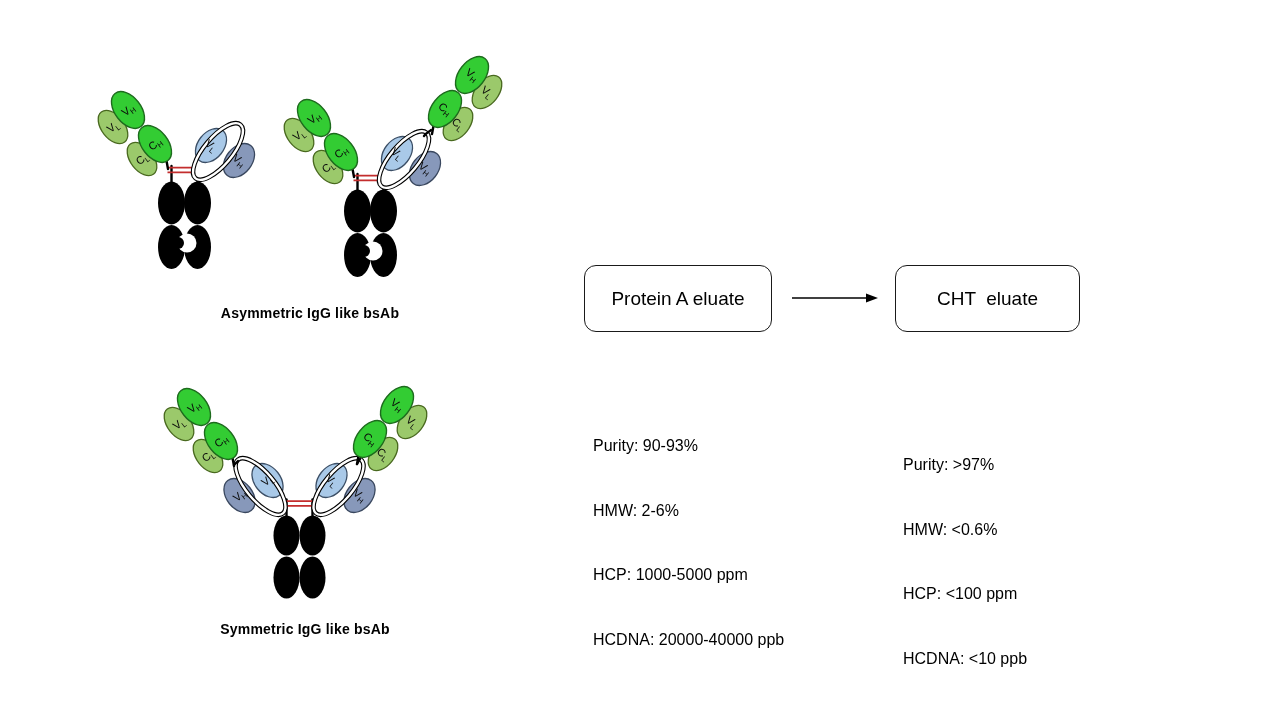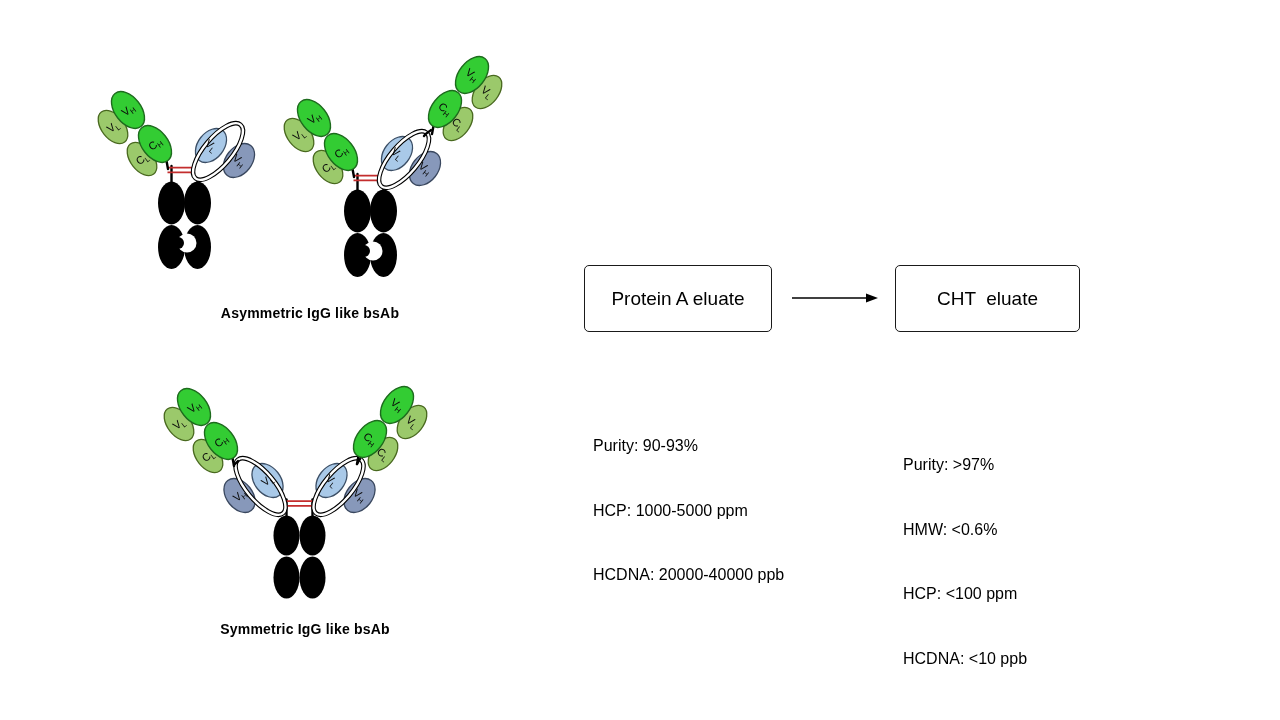--- a/index.html
+++ b/index.html
@@ -22,21 +22,21 @@
   .dlabel { font:11px "Liberation Sans", sans-serif; fill:#0a0a0a; }
   .dlabel .sub { font-size:7.5px; }
   
   .caption {
     position:absolute; text-align:center;
     font-weight:bold; font-size:14px; letter-spacing:0.2px;
   }
   
   .flow-box {
     position:absolute; box-sizing:border-box;
-    border:1.6px solid #1a1a1a; border-radius:5px; background:#fff;
+    border:1.6px solid #1a1a1a; border-radius:12px; background:#fff;
     display:flex; align-items:center; justify-content:center;
     font-size:19px; white-space:pre;
   }
   .stats {
     position:absolute; font-size:16px; line-height:21.5px; white-space:pre;
   }
   .arrow-svg { position:absolute; }
 </style>
 </head>
 <body>
@@ -151,20 +151,21 @@
     <line x1="6" y1="8" x2="80" y2="8" stroke="#000" stroke-width="1.6"></line>
     <polygon points="80,3.5 92,8 80,12.5" fill="#000"></polygon>
   </svg>
 
   <div class="flow-box" style="left:895px; top:265px; width:185px; height:67px;">
     <span>CHT  eluate</span>
   </div>
 
   <div class="stats" style="left:593px; top:392px;">
     <div>Purity: 90-93%</div>
+    <div>HMW: 2-6%</div>
     <div>HCP: 1000-5000 ppm</div>
     <div>HCDNA: 20000-40000 ppb</div>
   </div>
 
   <div class="stats" style="left:903px; top:411px;">
     <div>Purity: &gt;97%</div>
     <div>HMW: &lt;0.6%</div>
     <div>HCP: &lt;100 ppm</div>
     <div>HCDNA: &lt;10 ppb</div>
   </div>

